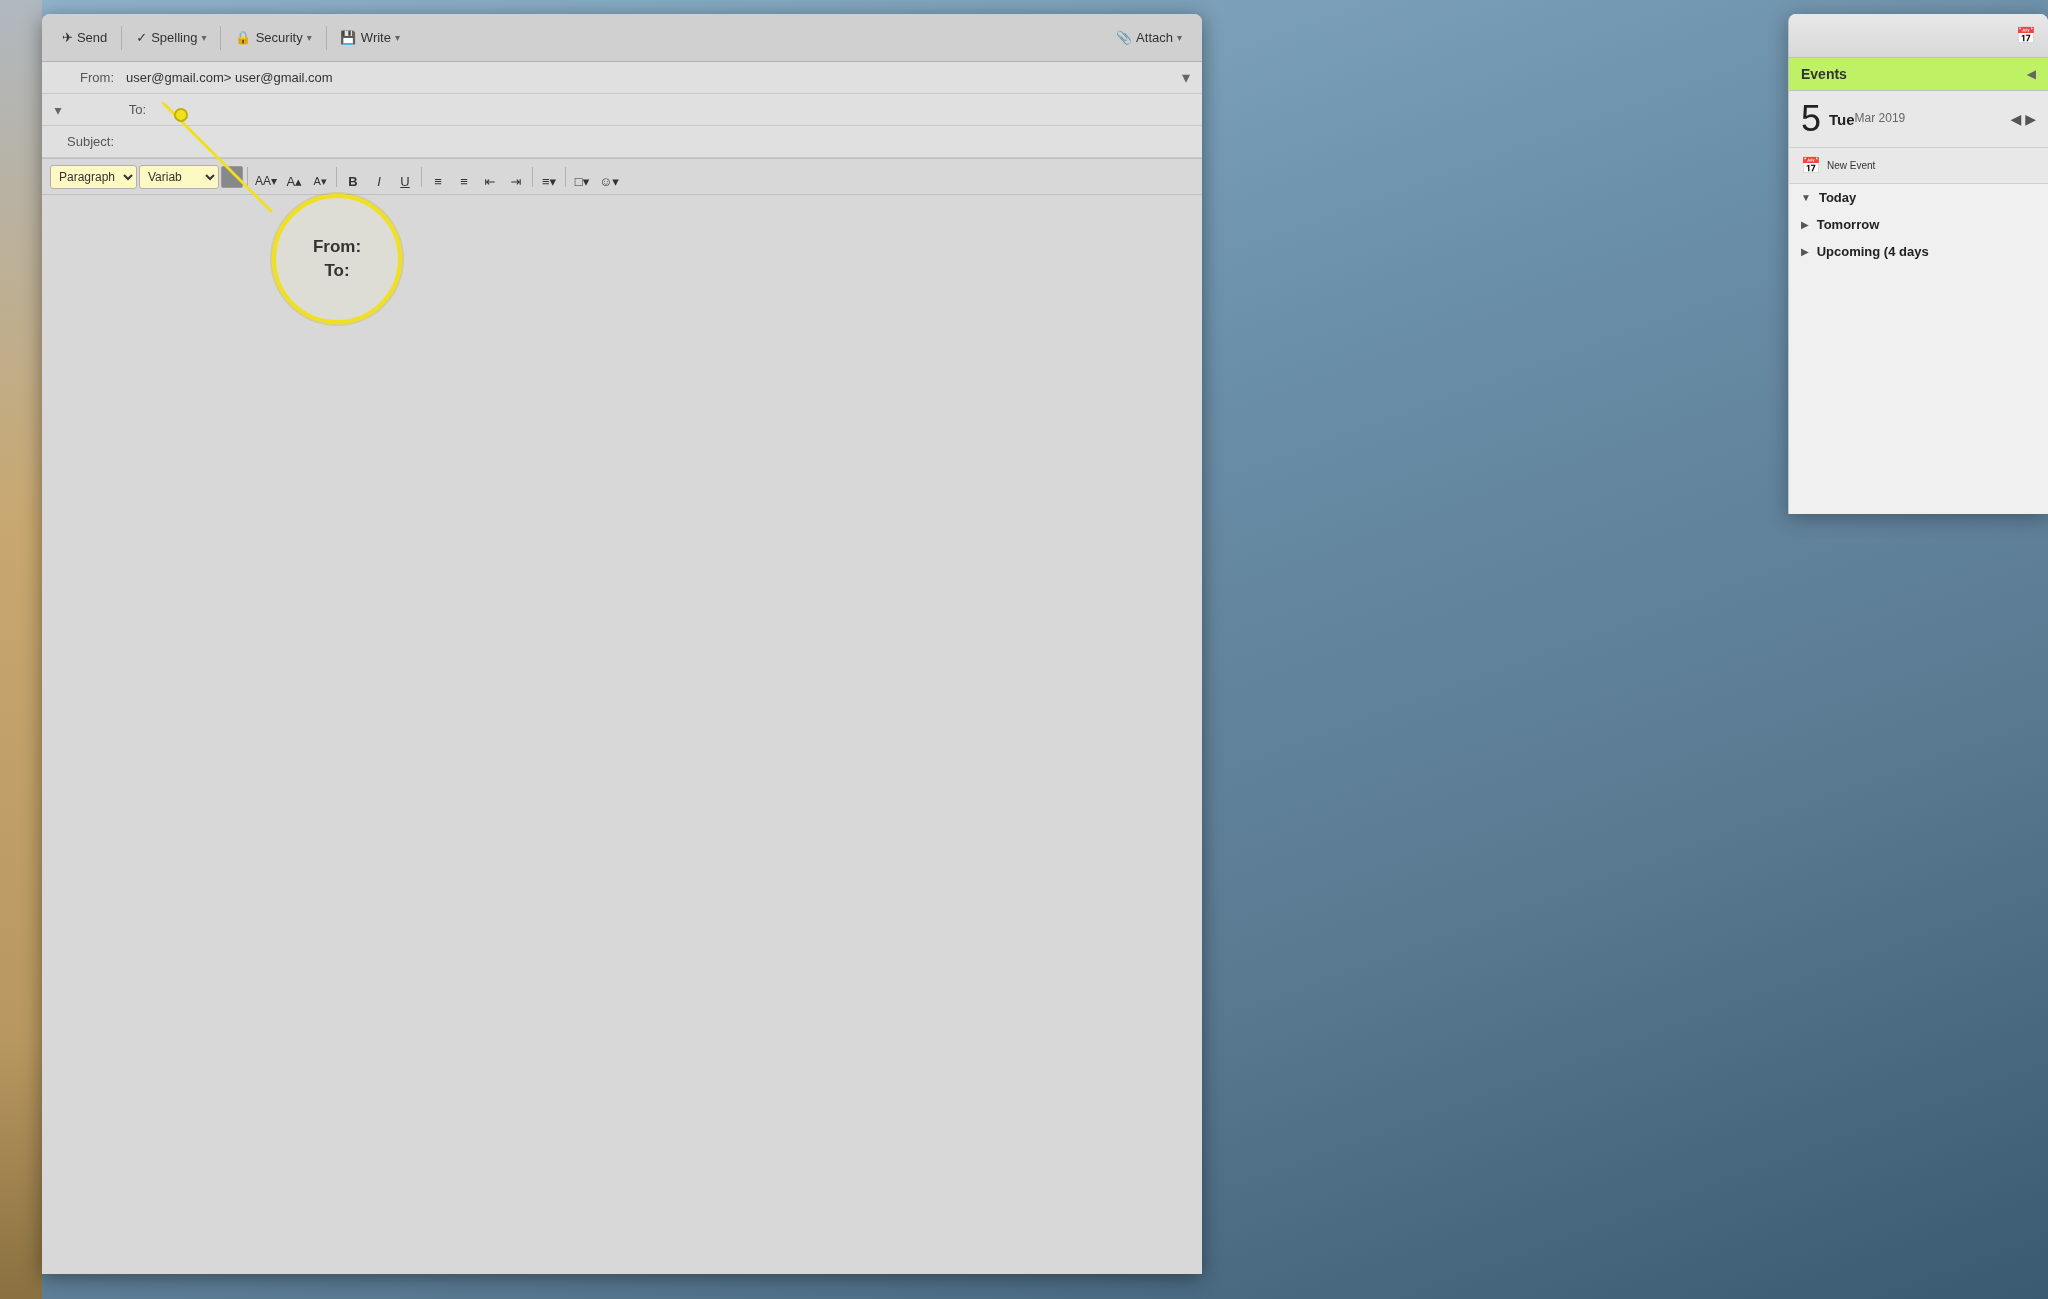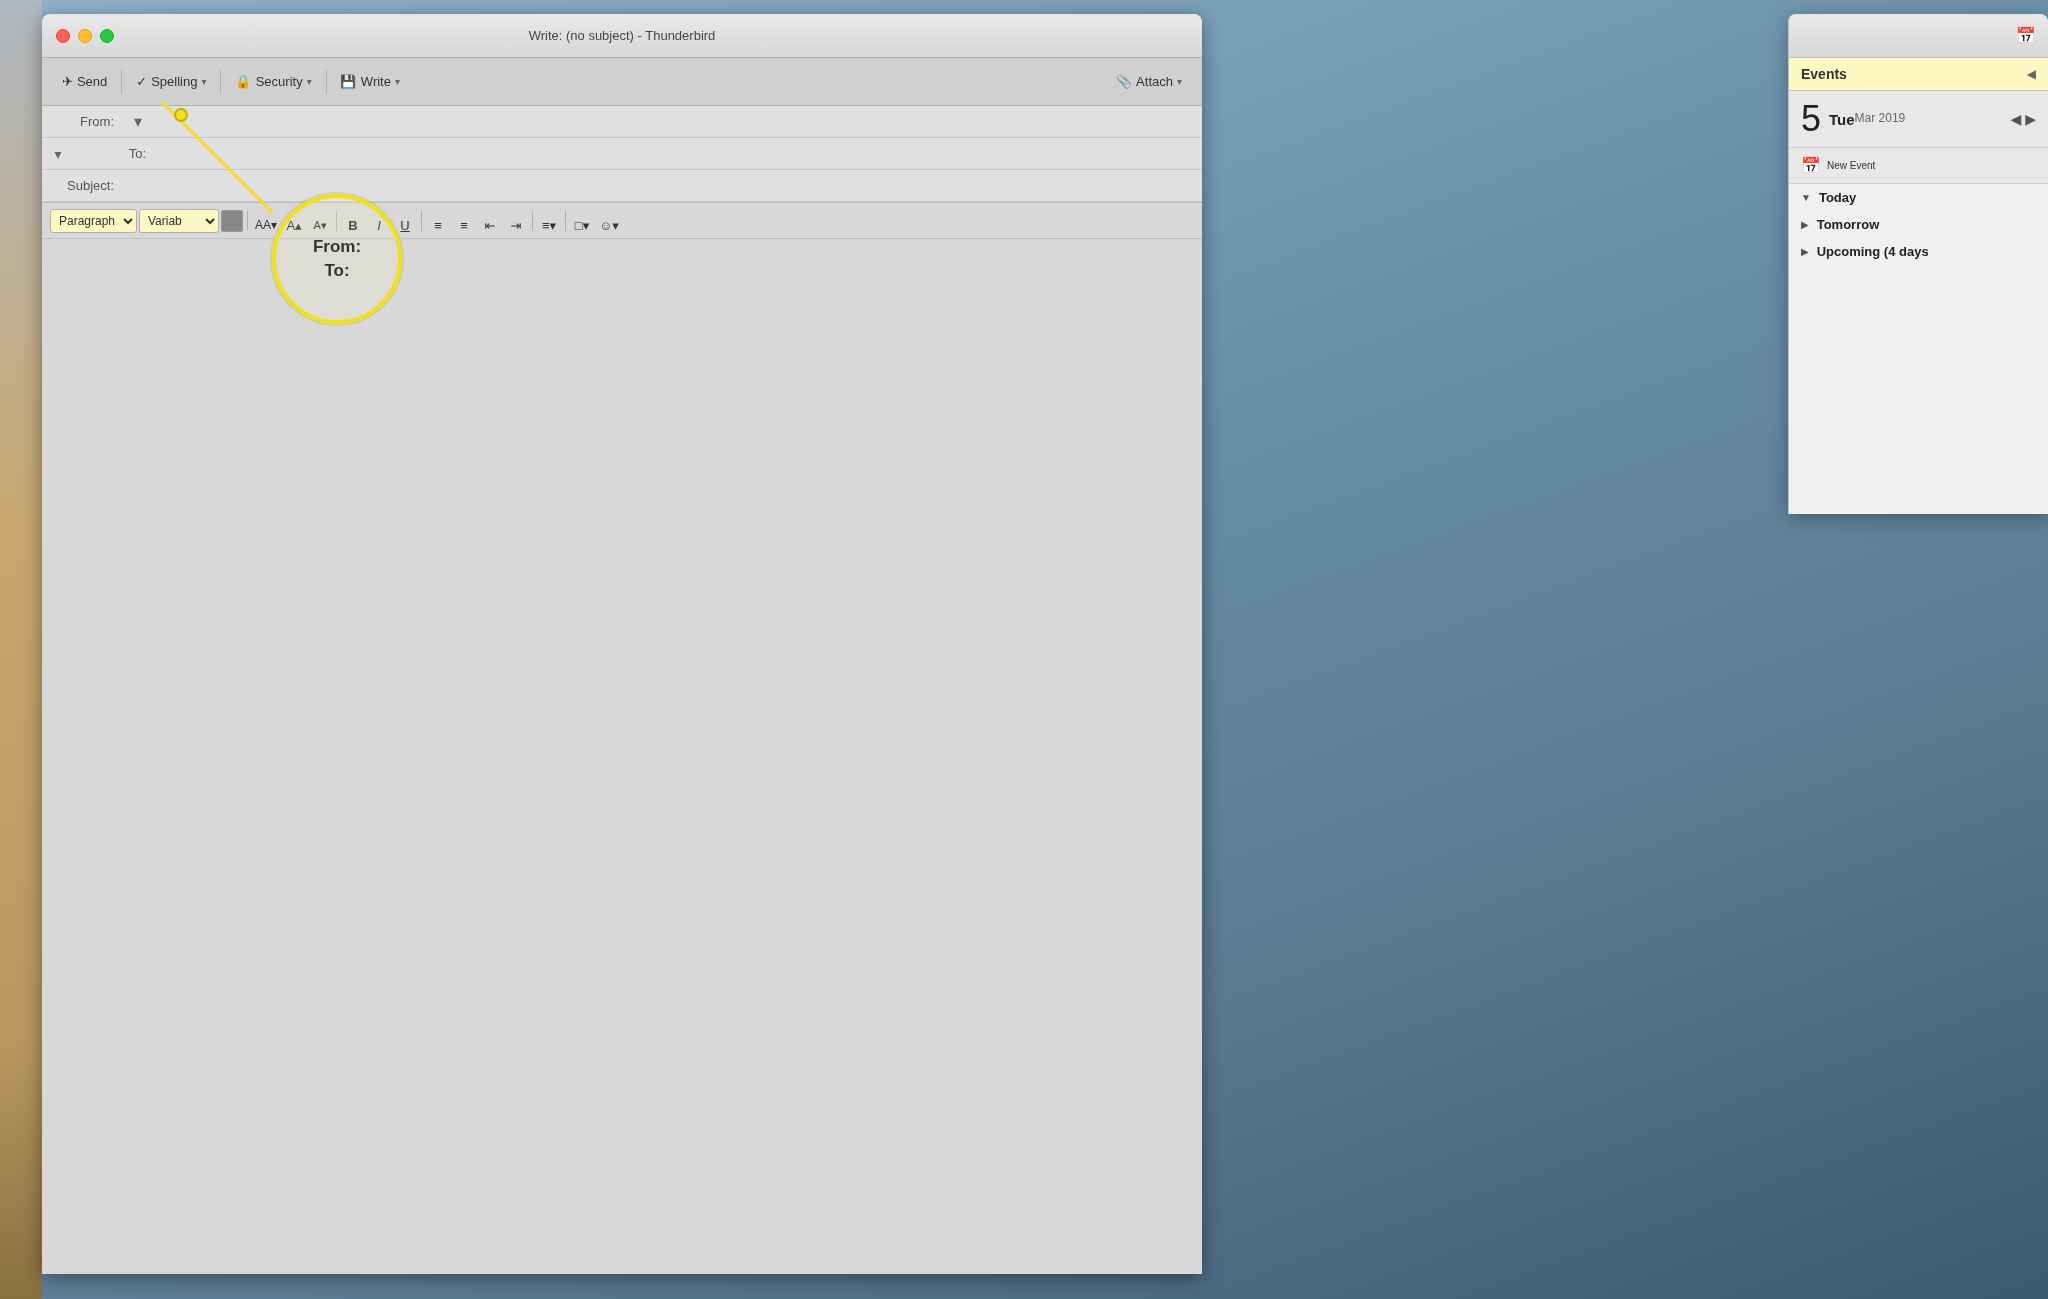--- a/index.html
+++ b/index.html
@@ -280,21 +280,21 @@
     .calendar-icon-btn {
       font-size: 16px;
       color: #555;
       cursor: pointer;
     }
     .events-header {
       display: flex;
       align-items: center;
       padding: 8px 12px;
       border-bottom: 1px solid #c0c0c0;
-      background: #fef9c3;
+      background: #bef264;
     }
     .events-title {
       font-size: 14px;
       font-weight: 600;
       color: #333;
     }
     .events-collapse-btn {
       margin-left: auto;
       font-size: 12px;
       color: #666;
@@ -433,28 +433,20 @@
   </style>
 </head>
 <body>
 
 <div class="desktop-bg"></div>
 
 <div class="left-panel"></div>
 
 <div class="main-window">
 
-  <div class="title-bar">
-    <div class="traffic-lights">
-      <div class="traffic-light tl-close"></div>
-      <div class="traffic-light tl-min"></div>
-      <div class="traffic-light tl-max"></div>
-    </div>
-    <span class="title-text">Write: (no subject) - Thunderbird</span>
-  </div>
 
   <div class="toolbar">
     <button class="toolbar-btn">
       <span>✈</span>
       <span>Send</span>
     </button>
 
     <div class="toolbar-separator"></div>
 
     <button class="toolbar-btn">
@@ -485,20 +477,21 @@
       <span class="toolbar-dropdown-arrow">▾</span>
     </button>
   </div>
 
   <div class="compose-area">
 
     <div class="header-fields">
 
       <div class="from-row field-row">
         <span class="field-label">From:</span>
+        <span class="from-value">user@gmail.com&gt; user@gmail.com</span>
         <div class="from-dropdown">▾</div>
       </div>
 
       <div class="field-row">
         <div class="to-expand-btn">▾</div>
         <span class="field-label">To:</span>
         <input class="field-input" type="text" style="">
       </div>
 
       <div class="field-row">

